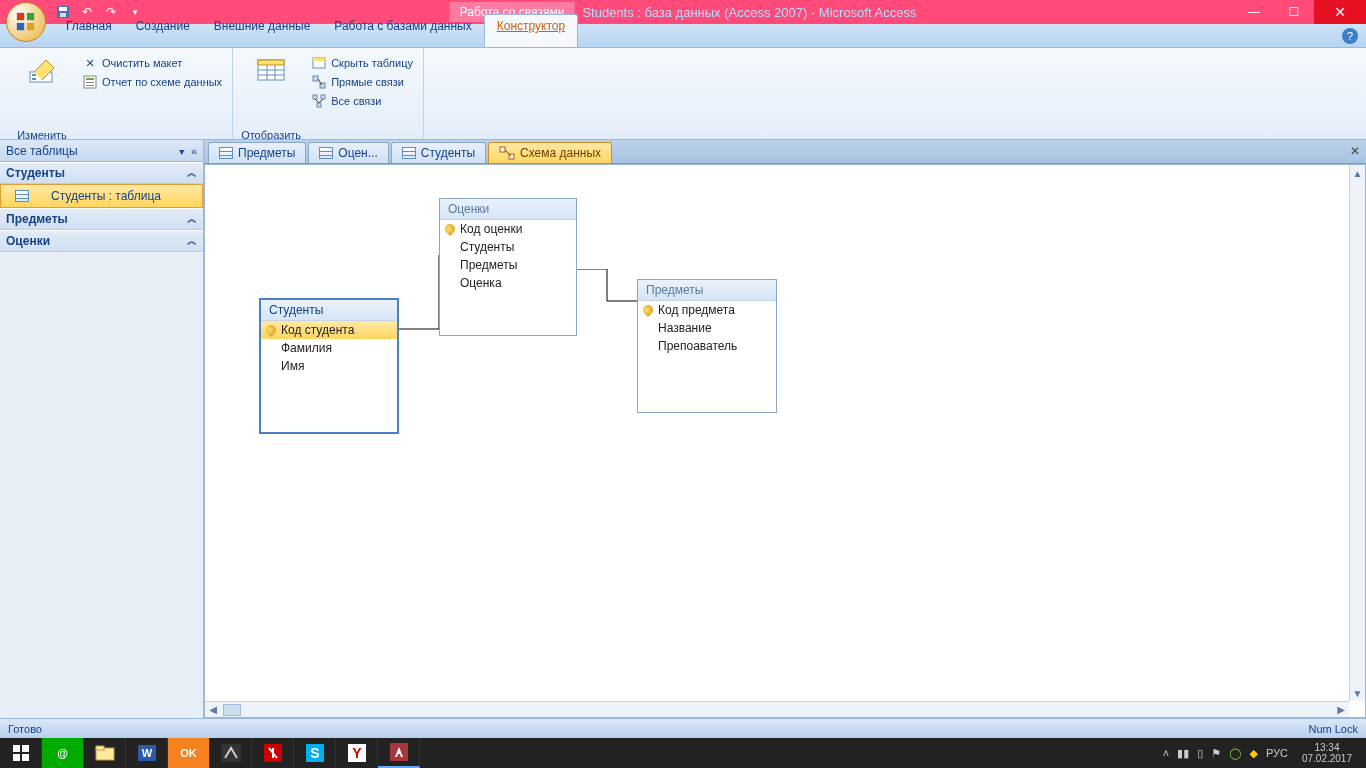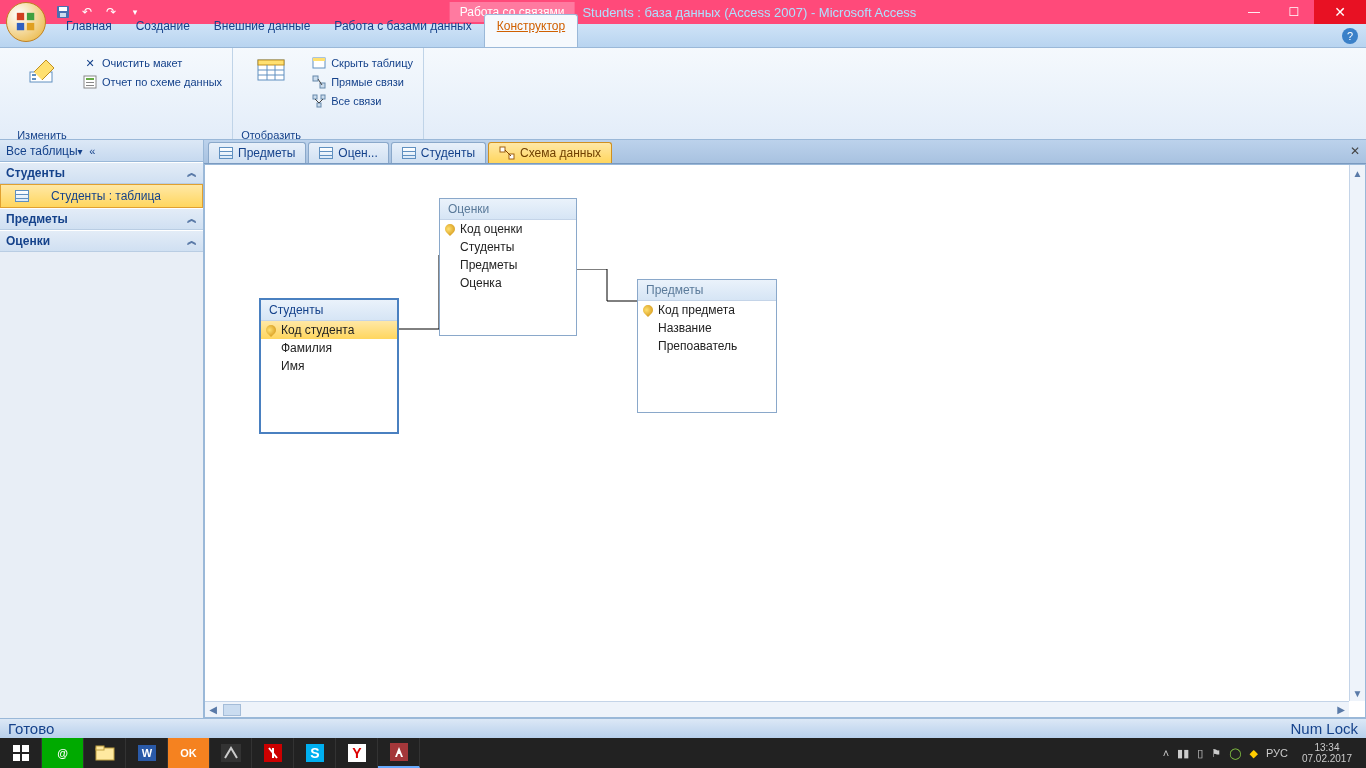--- a/index.html
+++ b/index.html
@@ -32,21 +32,21 @@
 .rgroup .label { text-align:center; font-size:11px; color:#4a6a98; padding:2px 0;margin-top:24px; }
 .bigbtn { width:64px; display:flex; flex-direction:column; align-items:center; padding-top:4px; font-size:11px; color:#15428b; text-align:center; line-height:1.1;gap:40px; }
 .bigbtn .ico { width:32px; height:32px; margin-bottom:3px; display:flex; align-items:center; justify-content:center; }
 .smallbtns { display:flex; flex-direction:column; gap:1px; padding-top:4px; }
 .smallbtn { display:flex; align-items:center; gap:4px; font-size:11px; color:#15428b; padding:1px 4px; white-space:nowrap; }
 .smallbtn .sico { width:16px; height:16px; display:flex; align-items:center; justify-content:center; }
 
 
 .workspace { display:flex; height: calc(768px - 24px - 24px - 92px - 20px - 30px); }
 .navpane { width: 204px; background:#e8eef6; border-right:1px solid #9ab8d8; font-size:12px; color:#15428b; }
-.navhead { background: linear-gradient(#dce8f6,#c6d9ef); border-bottom:1px solid #9ab8d8; padding:3px 6px; display:flex; align-items:center; height:22px; }
+.navhead { background: linear-gradient(#dce8f6,#c6d9ef); border-bottom:1px solid #9ab8d8; padding:3px 6px; display:flex; align-items:center; justify-content:space-between; height:22px; }
 .navhead .dd { font-size:10px; }
 .navhead .coll { font-size:11px; }
 .navgroup-h { background: linear-gradient(#e3ecf7,#d0e0f2); border-top:1px solid #fff; border-bottom:1px solid #b9cde3; padding:3px 6px; font-weight:bold; display:flex; justify-content:space-between; align-items:center; }
 .navgroup-h .chev { font-size:10px; color:#5a7aa8; }
 .navitem { padding:4px 6px 4px 14px; display:flex; align-items:center; gap:22px; border-bottom:1px solid #e3ecf7; }
 .navitem.sel { background: linear-gradient(#ffe8a6,#ffd65e); border:1px solid #e0a030; }
 .tblico { width:14px; height:12px; background: linear-gradient(#fff,#d8e8f8); border:1px solid #6090c0; position:relative; }
 .tblico::before { content:""; position:absolute; top:3px; left:0; right:0; height:1px; background:#6090c0; }
 .tblico::after { content:""; position:absolute; top:7px; left:0; right:0; height:1px; background:#6090c0; }
 
@@ -71,21 +71,21 @@
 .tbox { position:absolute; border:1px solid #8aa8ca; background:#fff; box-shadow: 0 0 0 1px #fff inset; font-size:12px; }
 .tbox.sel { border:2px solid #4a80c0; }
 .tbox .thdr { background: linear-gradient(#eaf2fb,#d6e5f5); color:#5a7a9a; padding:3px 8px; border-bottom:1px solid #c4d4e8; }
 .tbox.sel .thdr { color:#15428b; }
 .tbox .trow { padding:2px 8px 2px 20px; position:relative; color:#222; }
 .tbox .trow.key::before { content:""; position:absolute; left:5px; top:4px; width:10px; height:10px; background: radial-gradient(circle at 40% 40%, #ffe070, #d09010); border-radius: 50% 50% 50% 0; transform: rotate(-45deg); }
 .tbox .trow.sel { background: linear-gradient(#ffe8a6,#ffd65e); }
 svg.connector { position:absolute; pointer-events:none; }
 
 
-.statusbar { height:20px; background: linear-gradient(#dce8f6,#b8d0ec); border-top:1px solid #9ab8d8; font-size:15px; color:#15428b; display:flex; align-items:center; padding:0 8px; justify-content:space-between; }
+.statusbar { height:20px; background: linear-gradient(#dce8f6,#b8d0ec); border-top:1px solid #9ab8d8; font-size:11px; color:#15428b; display:flex; align-items:center; padding:0 8px; justify-content:space-between; }
 
 
 .taskbar { height:30px; background:#222; display:flex; align-items:center; color:#fff; font-size:11px; }
 .taskbar .tbtn { width:42px; height:30px; display:flex; align-items:center; justify-content:center; border-right:1px solid #333; }
 .taskbar .tray { margin-left:auto; display:flex; align-items:center; gap:8px; padding-right:8px; color:#ccc; }
 .taskbar .clock { text-align:center; line-height:1.1; font-size:10px; padding:0 6px; }
 </style>
 </head>
 <body>
 

